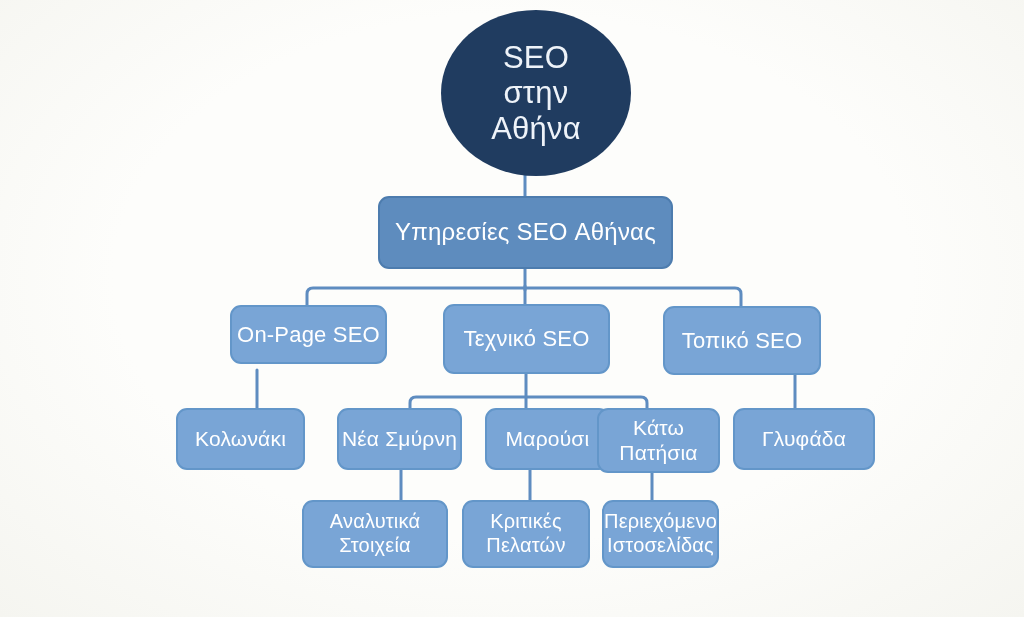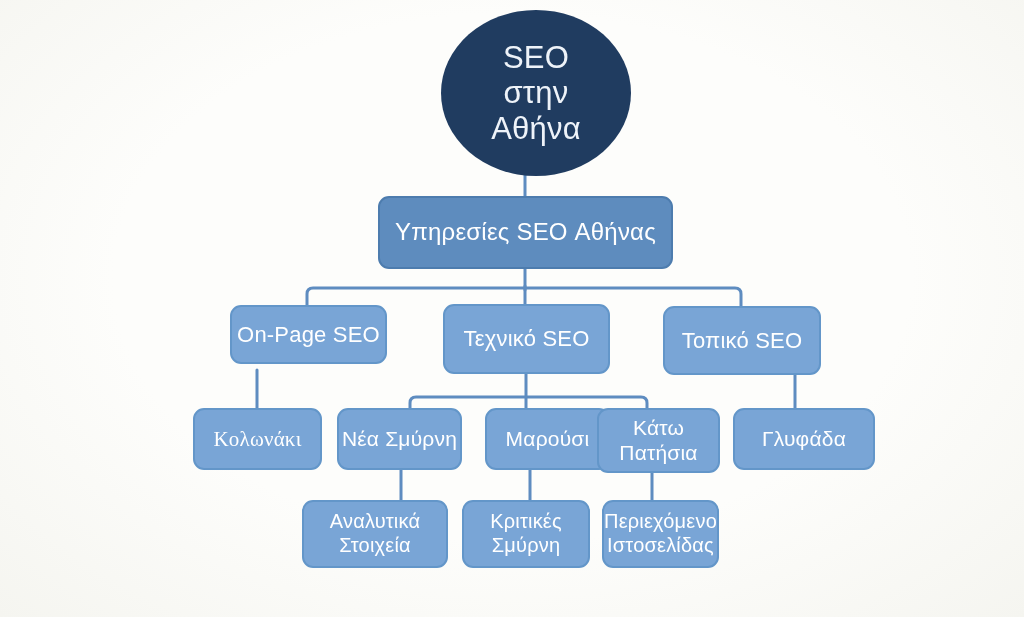--- a/index.html
+++ b/index.html
@@ -115,21 +115,21 @@
   <div class="node box lvl3" style="left:230px; top:305px; width:157px; height:59px;">
     <span class="label">On-Page SEO</span>
   </div>
   <div class="node box lvl3" style="left:443px; top:304px; width:167px; height:70px;">
     <span class="label">Τεχνικό SEO</span>
   </div>
   <div class="node box lvl3" style="left:663px; top:306px; width:158px; height:69px;">
     <span class="label">Τοπικό SEO</span>
   </div>
 
-  <div class="node box lvl4" style="left:193px; top:408px; width:129px; height:62px;font-family:Liberation Serif, serif;">
+  <div class="node box lvl4" style="left:176px; top:408px; width:129px; height:62px;">
     <span class="label">Κολωνάκι</span>
   </div>
   <div class="node box lvl4" style="left:337px; top:408px; width:125px; height:62px;">
     <span class="label">Νέα Σμύρνη</span>
   </div>
   <div class="node box lvl4" style="left:473px; top:408px; width:125px; height:62px;margin-left:12px;">
     <span class="label">Μαρούσι</span>
   </div>
   <div class="node box lvl4" style="left:597px; top:408px; width:123px; height:65px;">
     <span class="label">Κάτω
@@ -138,20 +138,20 @@
   <div class="node box lvl4" style="left:733px; top:408px; width:142px; height:62px;">
     <span class="label">Γλυφάδα</span>
   </div>
 
   <div class="node box lvl5" style="left:302px; top:500px; width:146px; height:68px;">
     <span class="label">Αναλυτικά
 Στοιχεία</span>
   </div>
   <div class="node box lvl5" style="left:462px; top:500px; width:128px; height:68px;">
     <span class="label">Κριτικές
-Σμύρνη</span>
+Πελατών</span>
   </div>
   <div class="node box lvl5" style="left:602px; top:500px; width:117px; height:68px;">
     <span class="label">Περιεχόμενο
 Ιστοσελίδας</span>
   </div>
 
 </div>
 
 </body></html>

